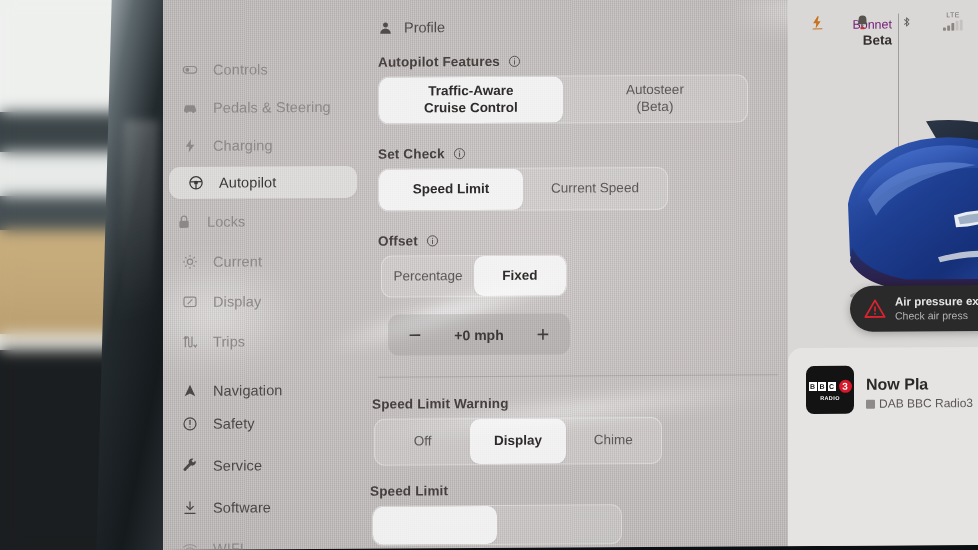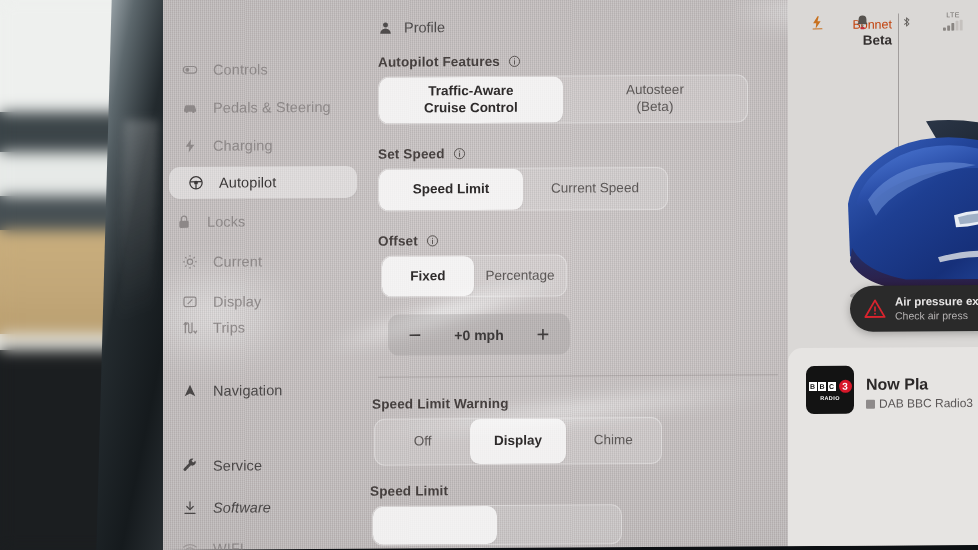--- a/index.html
+++ b/index.html
@@ -109,21 +109,21 @@
              padding:0 16px; }
   .stepper .sv { flex:1; text-align:center; font-size:14px; color:#3c3939; font-weight:600; }
   .stepper .sbtn { width:22px; text-align:center; font-size:22px; color:#3f3c3c; line-height:1; font-weight:400; }
 
   .divider { height:1px; background:rgba(120,114,114,.30); margin:0; }
 
   
   .rightpanel { position:absolute; left:625px; top:0; width:190px; height:550px;
                 background:#dad8d6; z-index:2; overflow:hidden; }
   .bonnet { position:absolute; right:86px; top:22px; text-align:right; line-height:1.22; }
-  .bonnet .b1 { font-size:12.5px; color:#c2410c; }
+  .bonnet .b1 { font-size:12.5px; color:#701a75; }
   .bonnet .b2 { font-size:13.5px; color:#332f2f; font-weight:700; }
   .bonnet-rule { position:absolute; right:79px; top:18px; width:1px; height:222px; background:rgba(90,86,86,.45); }
 
   .car { position:absolute; left:46px; top:116px; width:210px; height:200px; }
 
   .alert { position:absolute; left:62px; top:290px; width:180px; height:46px;
            background:#2a2a2a; border-radius:23px; display:flex; align-items:center; gap:9px;
            padding-left:14px; box-shadow:0 2px 8px rgba(0,0,0,.28); }
   .alert .warn { width:22px; height:22px; flex:0 0 22px; }
   .alert .atxt { color:#e8e6e6; line-height:1.3; overflow:hidden; }
@@ -316,51 +316,61 @@
       <div class="srow dim" style="position:absolute;top:286px;">
         <span class="ico">
           <svg viewBox="0 0 24 24">
               <rect x="3" y="5" width="18" height="14" rx="2.6" fill="none" stroke="#8d8888" stroke-width="1.8"></rect>
               <path d="M8.5 15.5 L15.5 8.5" stroke="#8d8888" stroke-width="1.6"></path>
             </svg>
         </span>
         <span class="lbl">Display</span>
       </div>
 
-      <div class="srow dim" style="position:absolute;top:312px;">
+      <div class="srow dim" style="position:absolute;top:326px;">
         <span class="ico">
           <svg viewBox="0 0 24 24" stroke="#8d8888" stroke-width="1.9" fill="none">
               <path d="M5 20 V7 a2.5 2.5 0 0 1 5 0 v10 a2.5 2.5 0 0 0 5 0 V4"></path>
               <path d="M2.6 7.6 L5 4.4 L7.6 7.6"></path>
               <path d="M17.4 16.4 L20 19.6 L22.4 16.4"></path>
             </svg>
         </span>
         <span class="lbl">Trips</span>
       </div>
 
       <div class="srow strong" style="position:absolute;top:375px;">
         <span class="ico">
           <svg viewBox="0 0 24 24">
               <path d="M12 3 L20 20 L12 16 L4 20 Z" fill="#4a4747"></path>
             </svg>
         </span>
         <span class="lbl">Navigation</span>
       </div>
 
+      <div class="srow strong" style="position:absolute;top:408px;">
+        <span class="ico">
+          <svg viewBox="0 0 24 24" fill="none" stroke="#4a4747" stroke-width="1.8">
+              <circle cx="12" cy="12" r="9"></circle>
+              <path d="M12 6.6 V13" stroke-linecap="round"></path>
+              <circle cx="12" cy="16.6" r=".95" fill="#4a4747" stroke="none"></circle>
+            </svg>
+        </span>
+        <span class="lbl">Safety</span>
+      </div>
 
       <div class="srow strong" style="position:absolute;top:450px;">
         <span class="ico">
           <svg viewBox="0 0 24 24">
               <path d="M20.3 4.4a5.3 5.3 0 0 1-6.9 6.9L5.8 18.9a2.1 2.1 0 1 1-3-3l7.6-7.6a5.3 5.3 0 0 1 6.9-6.9l-3.1 3.1 2.5 2.5z" fill="#4a4747"></path>
             </svg>
         </span>
         <span class="lbl">Service</span>
       </div>
 
-      <div class="srow strong" style="position:absolute;top:492px;font-style:italic;">
+      <div class="srow strong" style="position:absolute;top:492px;">
         <span class="ico">
           <svg viewBox="0 0 24 24" stroke="#4a4747" stroke-width="1.9" fill="none" stroke-linecap="round">
               <path d="M12 3.2 V14.4"></path>
               <path d="M7.2 10 L12 14.8 L16.8 10"></path>
               <path d="M4.4 20.2 H19.6"></path>
             </svg>
         </span>
         <span class="lbl">Software</span>
       </div>
 
@@ -430,21 +440,21 @@
         </span>
       </div>
       <div class="seg" style="width:370px;height:48px;">
         <div class="seg-item on">Traffic-Aware
 Cruise Control</div>
         <div class="seg-item">Autosteer
 (Beta)</div>
       </div>
 
       <div class="sect-label" style="margin-top:22px;">
-        <span>Set Speed</span>
+        <span>Set Check</span>
         <span class="info-i">
           <svg viewBox="0 0 24 24" fill="none" stroke="#56514f" stroke-width="1.8">
               <circle cx="12" cy="12" r="9.4"></circle>
               <path d="M12 10.8 V17" stroke-linecap="round"></path>
               <circle cx="12" cy="7.2" r="1.1" fill="#56514f" stroke="none"></circle>
             </svg>
         </span>
       </div>
       <div class="seg" style="width:290px;height:43px;">
         <div class="seg-item on">Speed Limit</div>
@@ -455,22 +465,22 @@
         <span>Offset</span>
         <span class="info-i">
           <svg viewBox="0 0 24 24" fill="none" stroke="#56514f" stroke-width="1.8">
               <circle cx="12" cy="12" r="9.4"></circle>
               <path d="M12 10.8 V17" stroke-linecap="round"></path>
               <circle cx="12" cy="7.2" r="1.1" fill="#56514f" stroke="none"></circle>
             </svg>
         </span>
       </div>
       <div class="seg" style="width:186px;height:42px;margin-left:3px;">
+        <div class="seg-item">Percentage</div>
         <div class="seg-item on">Fixed</div>
-        <div class="seg-item">Percentage</div>
       </div>
 
       <div class="stepper" style="margin-top:17px;margin-left:10px;">
         <span class="sbtn">−</span>
         <span class="sv">+0 mph</span>
         <span class="sbtn">+</span>
       </div>
 
       <div class="divider" style="margin-top:21px;width:400px;"></div>
 

